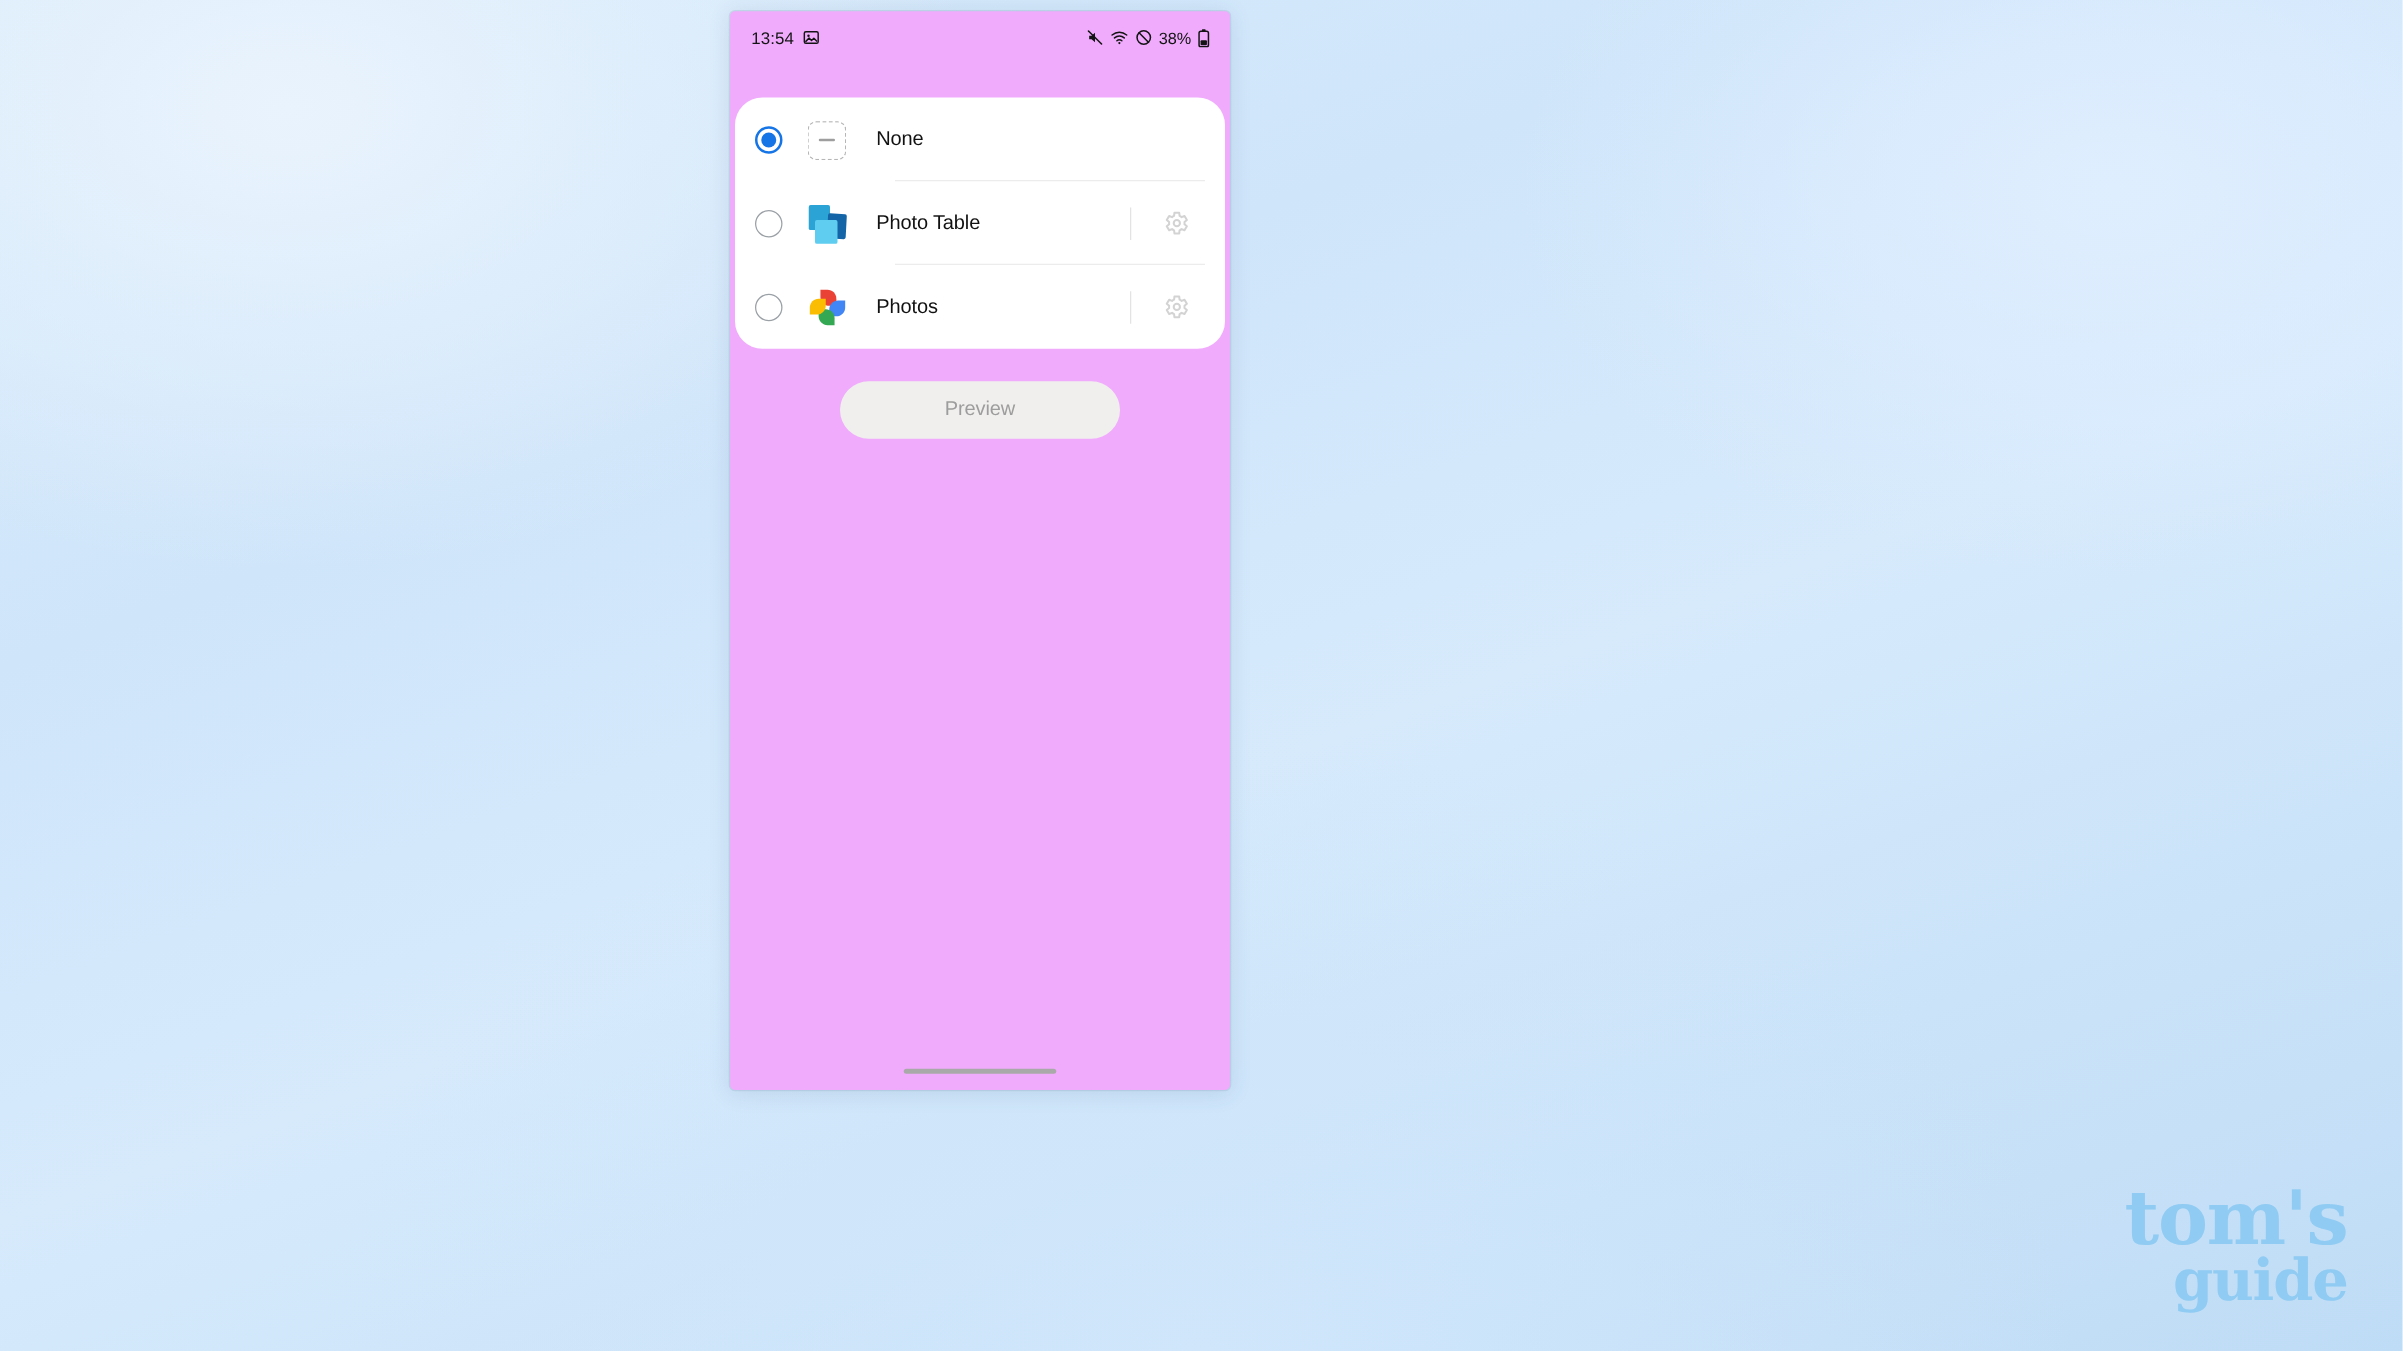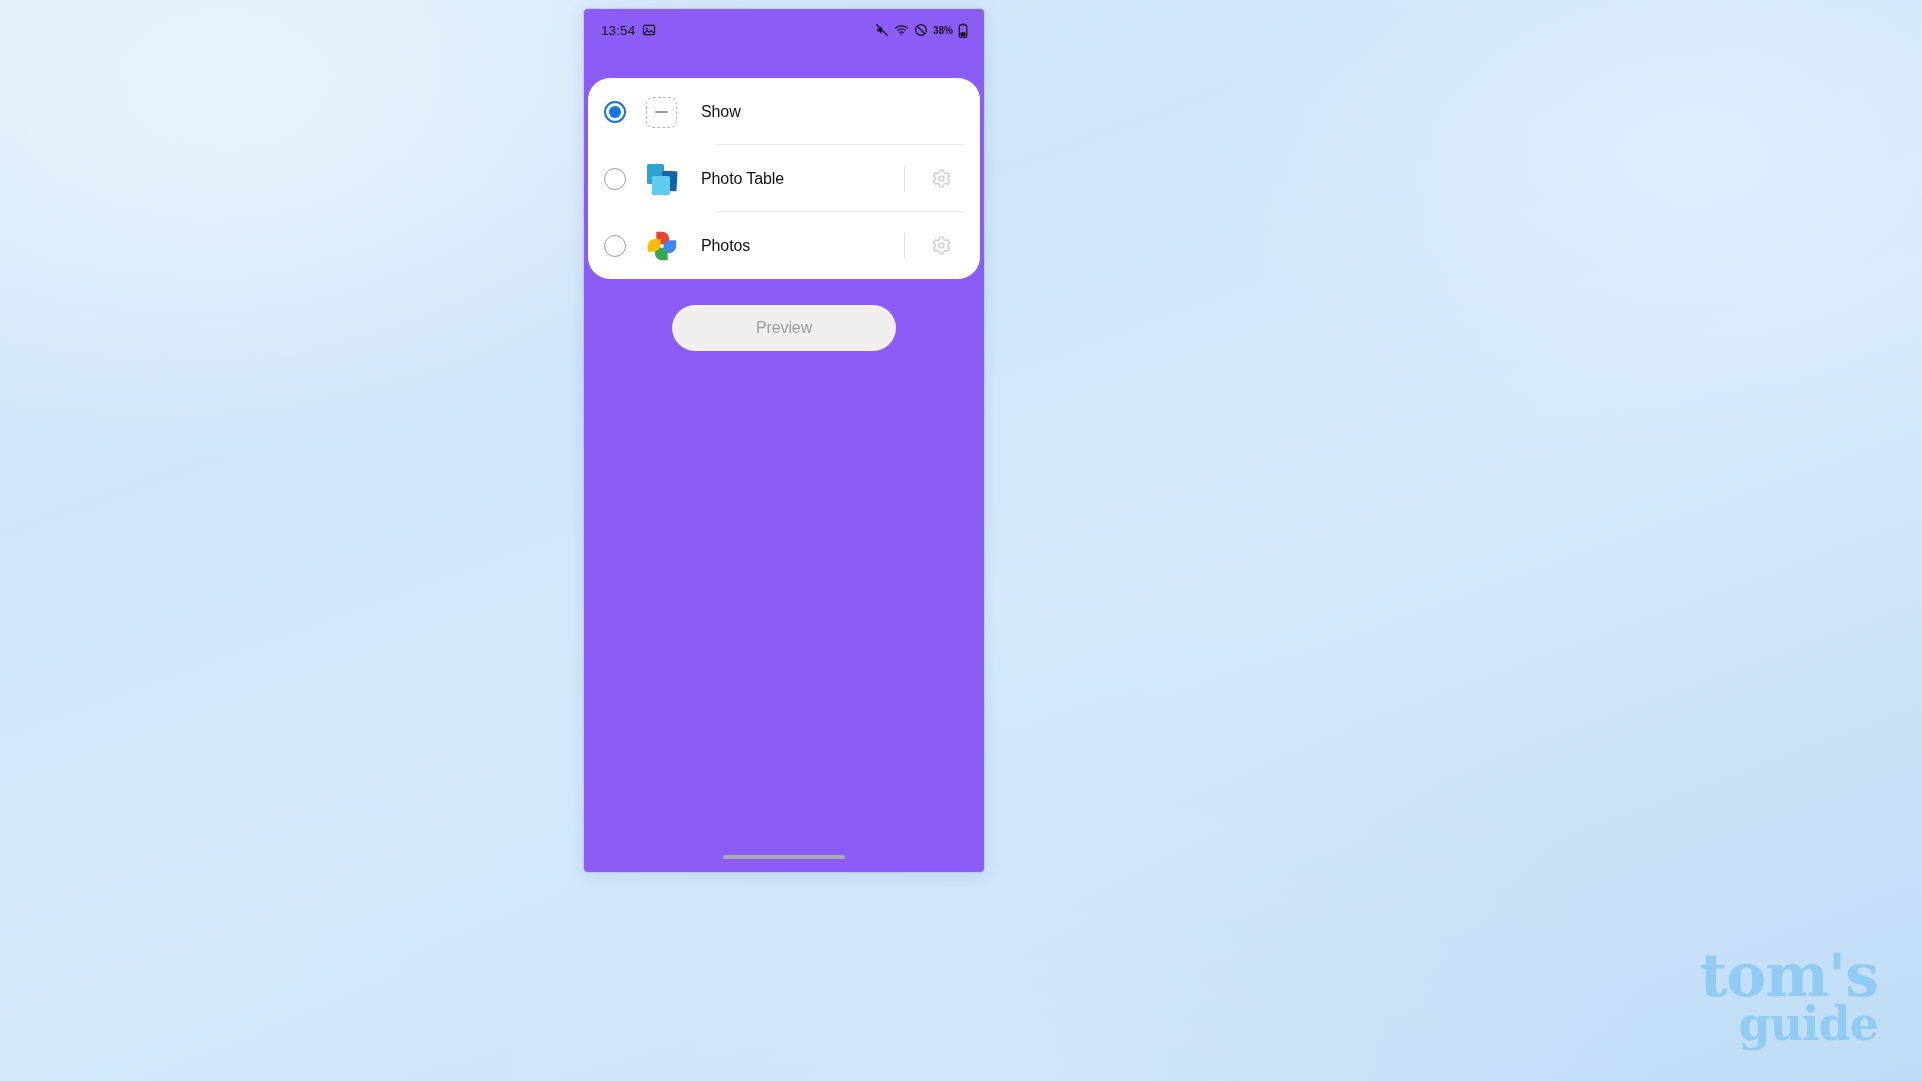--- a/index.html
+++ b/index.html
@@ -20,42 +20,42 @@
     position: relative;
   }
 
   
   .phone {
     position: absolute;
     left: 584px;
     top: 9px;
     width: 400px;
     height: 863px;
-    background: #8b5cf6;
+    background: #f0abfc;
     border-radius: 4px;
     box-shadow: 0 2px 18px rgba(60,90,130,.14), 0 0 0 1px rgba(160,185,210,.35);
     overflow: hidden;
     display: flex;
     flex-direction: column;
   }
 
   
   .statusbar {
     height: 42px;
     flex: 0 0 42px;
     display: flex;
     align-items: center;
     justify-content: space-between;
     padding: 0 16px 0 17px;
     color: #111;
   }
   .sb-left { display: flex; align-items: center; gap: 7px; }
   .sb-time { font-size: 13.5px; font-weight: 500; letter-spacing: .1px; color: #141414; }
   .sb-right { display: flex; align-items: center; gap: 5px; }
-  .sb-pct { font-size: 10px; font-weight: 700; color: #141414; text-align: right; }
+  .sb-pct { font-size: 13px; font-weight: 400; color: #141414; text-align: right; }
   .ic { display: inline-block; line-height: 0; }
 
   
   .header {
     padding: 17px 0 0 0;
     flex: 0 0 auto;
   }
   .header-row {
     display: flex;
     align-items: center;
@@ -348,21 +348,21 @@
 
   <div class="card">
 
     <div class="row">
       <div class="radio checked"></div>
       <div class="thumb">
         <div class="thumb-none">
             <span class="dash"></span>
           </div>
       </div>
-      <div class="row-label">Show</div>
+      <div class="row-label">None</div>
       <div class="row-sep inset"></div>
     </div>
 
 
 
     <div class="row">
       <div class="radio"></div>
       <div class="thumb">
         <div class="thumb-table">
           <div class="tt-a"></div>

